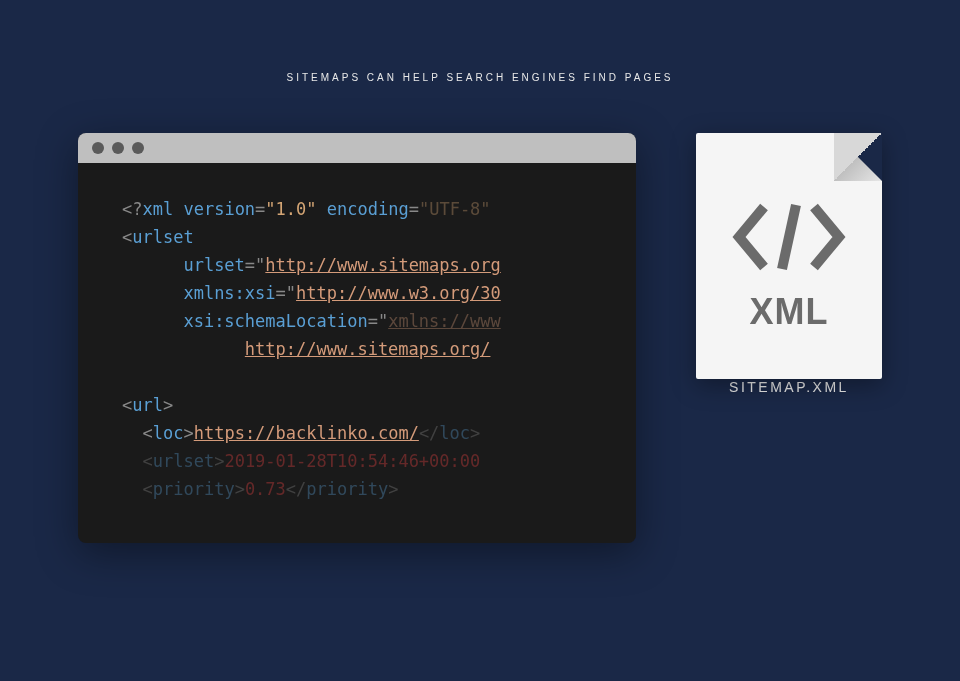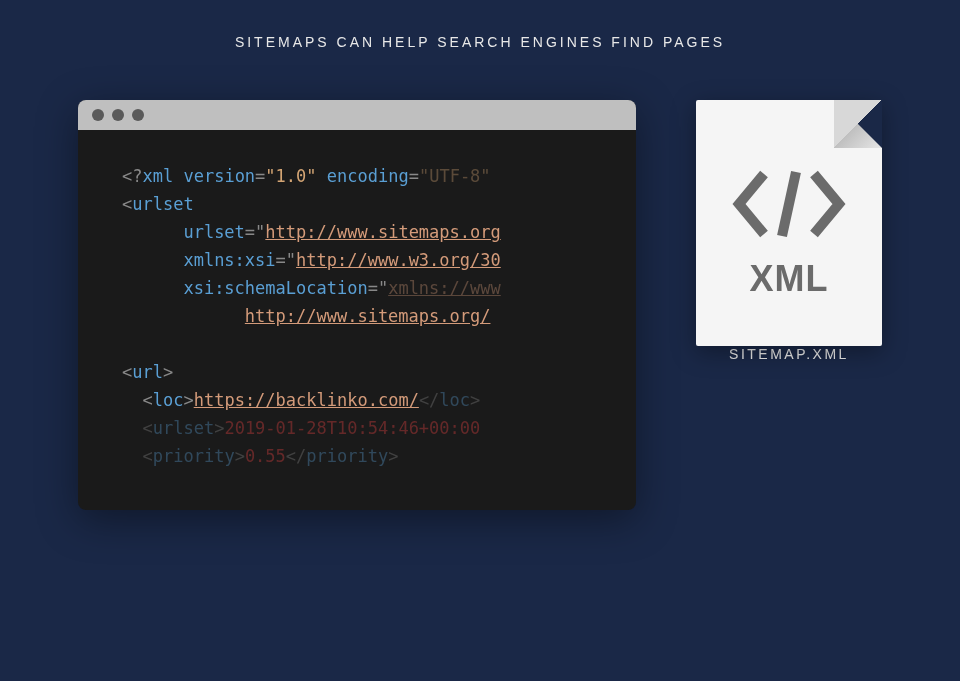--- a/index.html
+++ b/index.html
@@ -7,24 +7,24 @@
       width: 960px;
       height: 681px;
       background: #1a2847;
       font-family: -apple-system, BlinkMacSystemFont, "Segoe UI", sans-serif;
       position: relative;
       overflow: hidden;
     }
     .heading {
       text-align: center;
       color: #e8e8e8;
-      font-size: 14px;
+      font-size: 10px;
       letter-spacing: 3px;
       font-weight: 400;
-      padding-top: 34px;
+      padding-top: 72px;
     }
     .content {
       display: flex;
       padding: 50px 78px 0 78px;
       gap: 60px;
       align-items: flex-start;
     }
     .code-window {
       width: 560px;
       background: #1a1a1a;
@@ -134,21 +134,21 @@
     </div>
     <div class="code"><span class="punct">&lt;?</span><span class="tag">xml</span> <span class="attr">version</span><span class="punct">=</span><span class="str">"1.0"</span> <span class="attr">encoding</span><span class="punct">=</span><span class="str dim">"UTF-8"</span>
 <span class="punct">&lt;</span><span class="tag">urlset</span>
       <span class="attr">urlset</span><span class="punct">=</span><span class="punct">"</span><span class="link">http://www.sitemaps.org</span>
       <span class="attr">xmlns:xsi</span><span class="punct">=</span><span class="punct">"</span><span class="link">http://www.w3.org/30</span>
       <span class="attr">xsi:schemaLocation</span><span class="punct">=</span><span class="punct">"</span><span class="link dim">xmlns://www</span>
             <span class="link">http://www.sitemaps.org/</span>
 <div class="blank"></div><span class="punct">&lt;</span><span class="tag">url</span><span class="punct">&gt;</span>
   <span class="punct">&lt;</span><span class="tag">loc</span><span class="punct">&gt;</span><span class="link">https://backlinko.com/</span><span class="punct dim">&lt;/</span><span class="tag dim">loc</span><span class="punct dim">&gt;</span>
   <span class="punct dim">&lt;</span><span class="tag dim">urlset</span><span class="punct dim">&gt;</span><span class="num dim">2019-01-28T10:54:46+00:00</span>
-  <span class="punct dim">&lt;</span><span class="tag dim">priority</span><span class="punct dim">&gt;</span><span class="num dim">0.55</span><span class="punct dim">&lt;/</span><span class="tag dim">priority</span><span class="punct dim">&gt;</span></div>
+  <span class="punct dim">&lt;</span><span class="tag dim">priority</span><span class="punct dim">&gt;</span><span class="num dim">0.73</span><span class="punct dim">&lt;/</span><span class="tag dim">priority</span><span class="punct dim">&gt;</span></div>
   </div>
 
   <div class="right-col">
     <div class="file-icon">
       <div class="file-fold"></div>
       <svg class="code-symbol" width="120" height="80" viewBox="0 0 120 80">
         <path d="M 35 10 L 10 40 L 35 70" stroke="#6b6b6b" stroke-width="10" fill="none" stroke-linecap="butt" stroke-linejoin="miter"></path>
         <path d="M 85 10 L 110 40 L 85 70" stroke="#6b6b6b" stroke-width="10" fill="none" stroke-linecap="butt" stroke-linejoin="miter"></path>
         <path d="M 67 8 L 53 72" stroke="#6b6b6b" stroke-width="10" fill="none" stroke-linecap="butt"></path>
       </svg>

